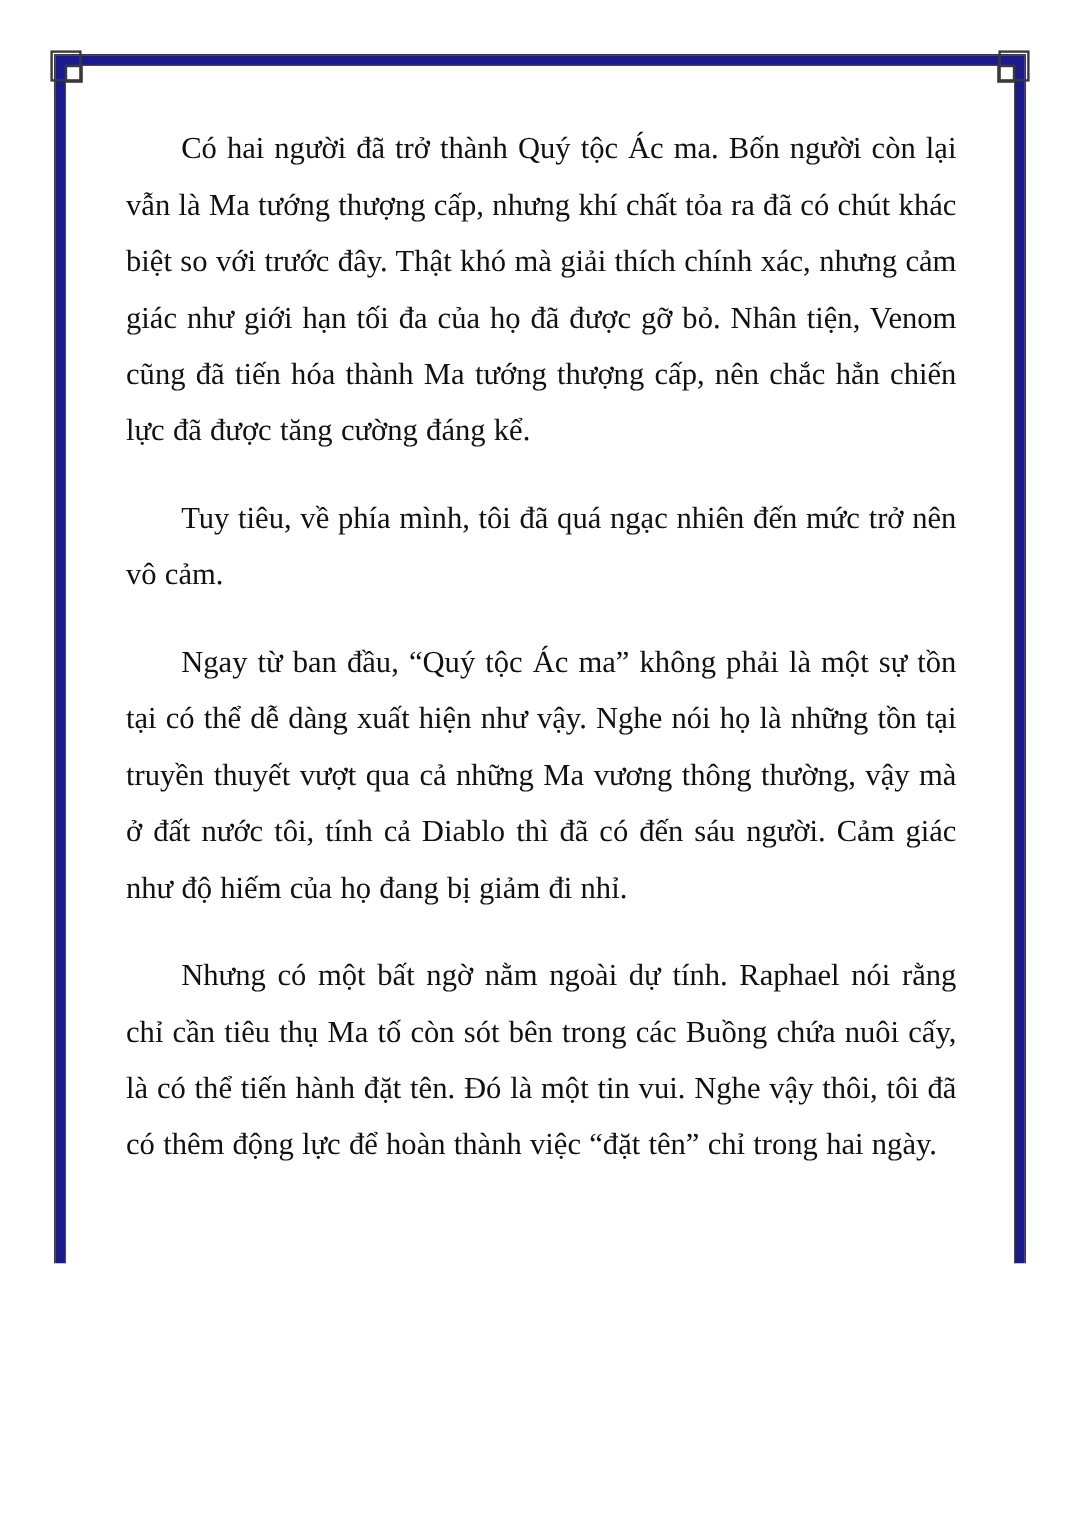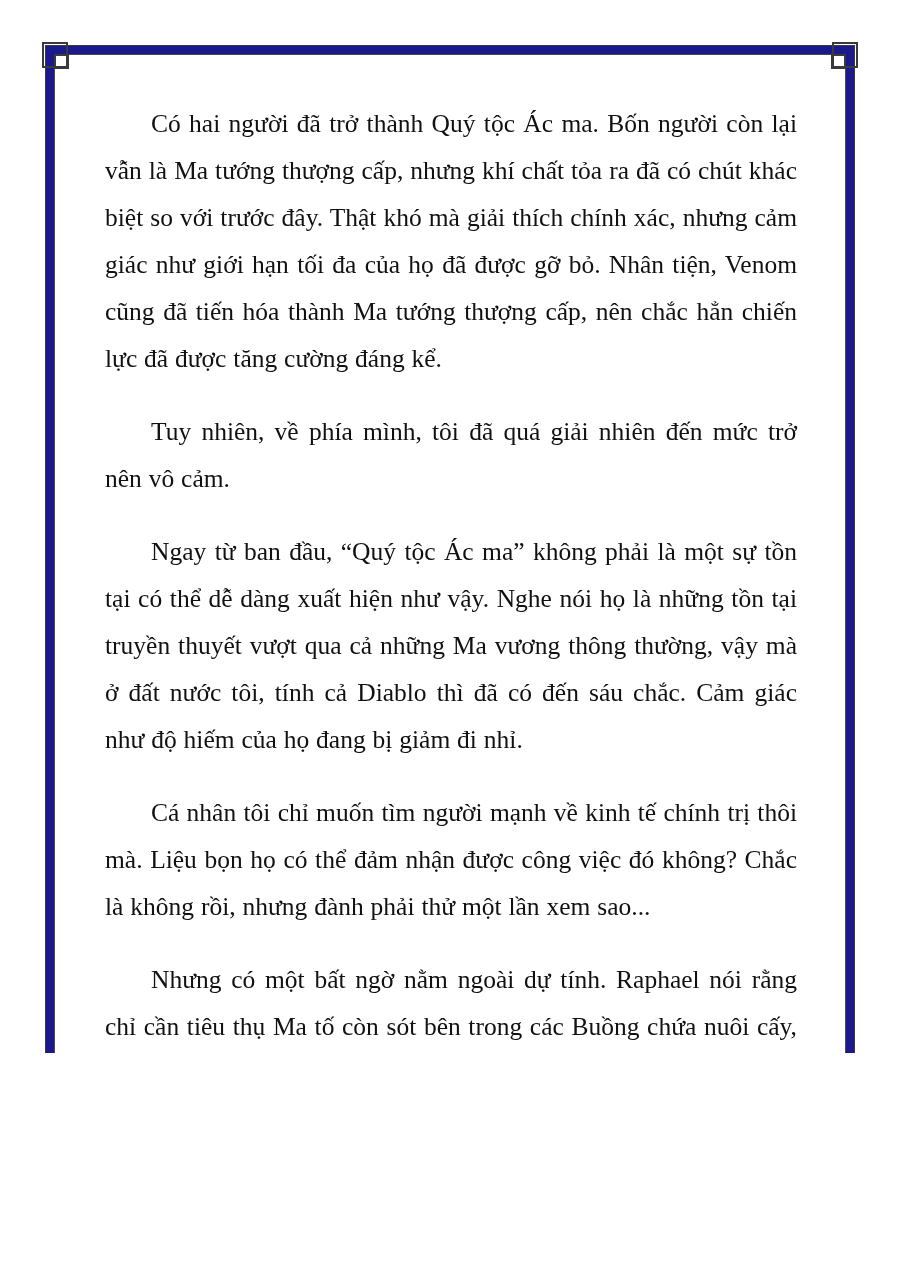--- a/index.html
+++ b/index.html
@@ -135,21 +135,20 @@
       <b></b>
     </span>
     <span class="corner corner-br">
       <i></i>
       <b></b>
     </span>
   </div>
 
   <div class="content">
     <p class="para">Có hai người đã trở thành Quý tộc Ác ma. Bốn người còn lại vẫn là Ma tướng thượng cấp, nhưng khí chất tỏa ra đã có chút khác biệt so với trước đây. Thật khó mà giải thích chính xác, nhưng cảm giác như giới hạn tối đa của họ đã được gỡ bỏ. Nhân tiện, Venom cũng đã tiến hóa thành Ma tướng thượng cấp, nên chắc hẳn chiến lực đã được tăng cường đáng kể.</p>
-    <p class="para">Tuy nhiên, về phía mình, tôi đã quá giải nhiên đến mức trở nên vô cảm.</p>
-    <p class="para">Ngay từ ban đầu, “Quý tộc Ác ma” không phải là một sự tồn tại có thể dễ dàng xuất hiện như vậy. Nghe nói họ là những tồn tại truyền thuyết vượt qua cả những Ma vương thông thường, vậy mà ở đất nước tôi, tính cả Diablo thì đã có đến sáu chắc. Cảm giác như độ hiếm của họ đang bị giảm đi nhỉ.</p>
-    <p class="para">Cá nhân tôi chỉ muốn tìm người mạnh về kinh tế chính trị thôi mà. Liệu bọn họ có thể đảm nhận được công việc đó không? Chắc là không rồi, nhưng đành phải thử một lần xem sao...</p>
+    <p class="para">Tuy tiêu, về phía mình, tôi đã quá ngạc nhiên đến mức trở nên vô cảm.</p>
+    <p class="para">Ngay từ ban đầu, “Quý tộc Ác ma” không phải là một sự tồn tại có thể dễ dàng xuất hiện như vậy. Nghe nói họ là những tồn tại truyền thuyết vượt qua cả những Ma vương thông thường, vậy mà ở đất nước tôi, tính cả Diablo thì đã có đến sáu người. Cảm giác như độ hiếm của họ đang bị giảm đi nhỉ.</p>
     <p class="para">Nhưng có một bất ngờ nằm ngoài dự tính. Raphael nói rằng chỉ cần tiêu thụ Ma tố còn sót bên trong các Buồng chứa nuôi cấy, là có thể tiến hành đặt tên. Đó là một tin vui. Nghe vậy thôi, tôi đã có thêm động lực để hoàn thành việc “đặt tên” chỉ trong hai ngày.</p>
   </div>
 
   <div class="page-number">22</div>
 
 </div>
 
 </body></html>

